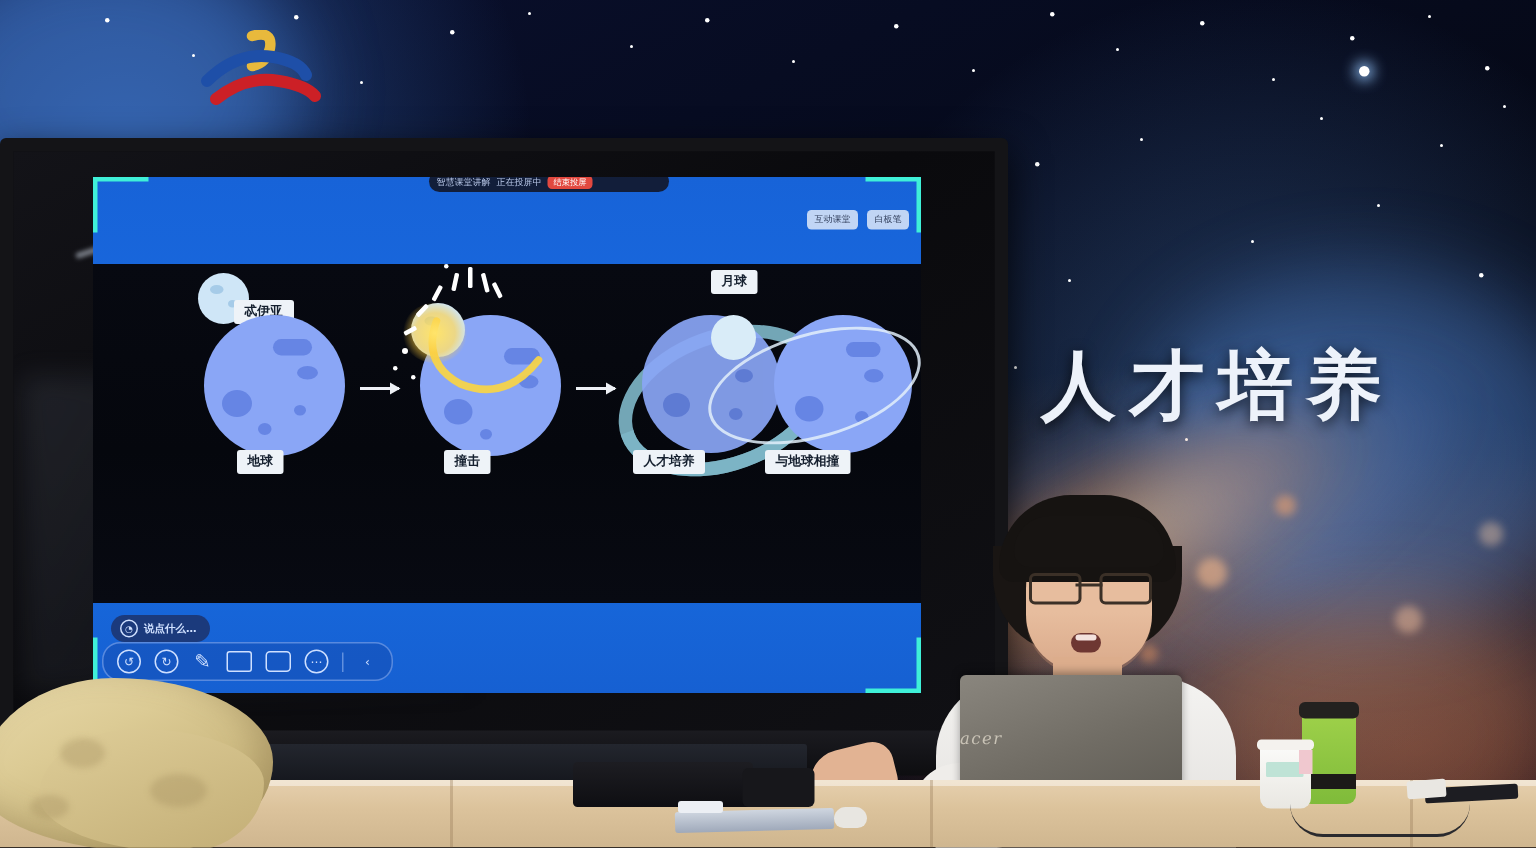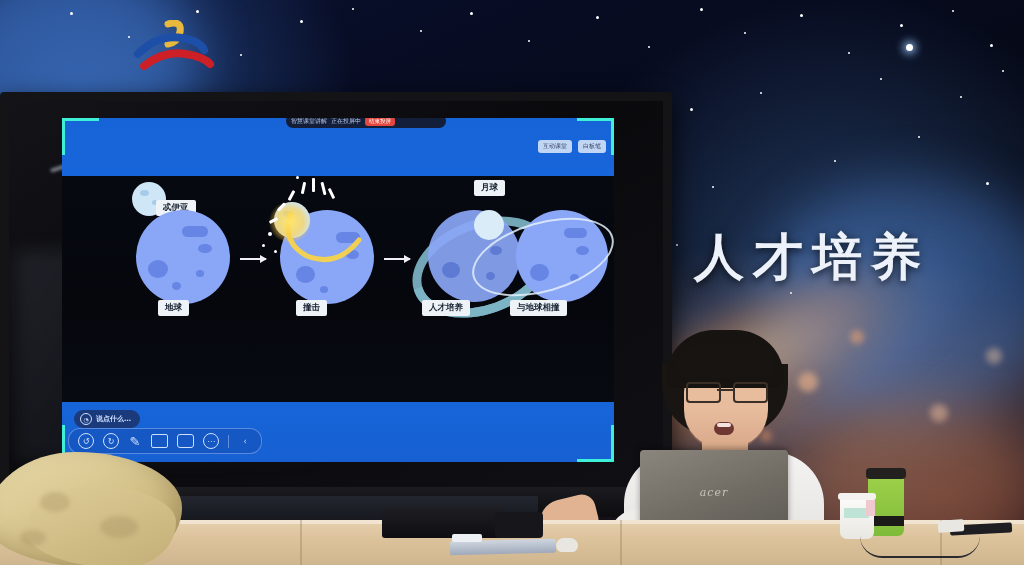--- a/index.html
+++ b/index.html
@@ -149,21 +149,21 @@
     background:#ddb08f;clip-path:polygon(0 0,100% 0,50% 100%);}
   .arm{position:absolute;left:-10px;top:172px;width:150px;height:60px;
     background:#efedea;border-radius:30px;transform:rotate(-9deg);}
   .hand{position:absolute;left:-78px;top:168px;width:58px;height:44px;
     background:#e2b393;border-radius:22px 14px 18px 22px;transform:rotate(-14deg);}
 
   
   .laptop-lid{position:absolute;left:640px;top:450px;width:148px;height:88px;
     background:linear-gradient(160deg,#8a867e,#706c64 55%,#5d5a53);
     border-radius:4px 4px 2px 2px;box-shadow:0 -2px 6px rgba(0,0,0,.35);}
-  .acer{position:absolute;left:0;top:36px;width:148px;text-align:center;
+  .acer{position:absolute;left:0;top:36px;width:148px;text-align:left;
     color:#c9c3b6;font-size:11px;font-style:italic;letter-spacing:1px;
     font-family:"DejaVu Serif","Liberation Serif",serif;}
   .laptop-base{position:absolute;left:628px;top:536px;width:172px;height:10px;
     background:linear-gradient(180deg,#6f6c64,#4c4a45);border-radius:2px;}
 
   
   .desk{position:absolute;left:0;top:520px;width:1024px;height:45px;
     background:linear-gradient(180deg,#e6d0ae 0%,#dcc39c 40%,#cfb68f 100%);}
   .desk-edge{position:absolute;left:0;top:520px;width:1024px;height:4px;
     background:rgba(255,255,255,.45);}

